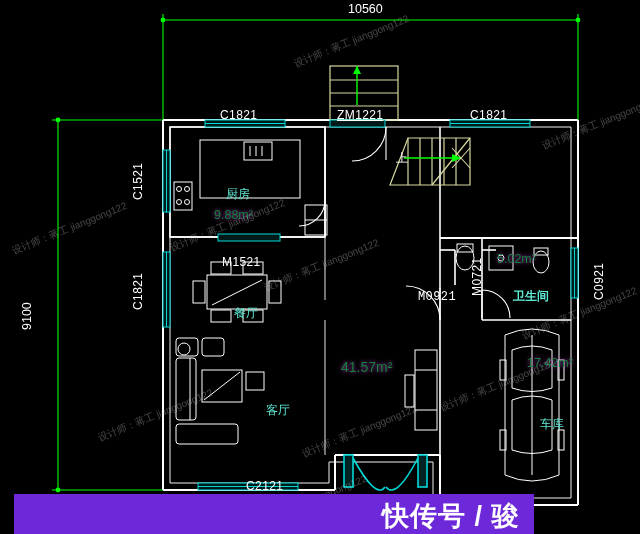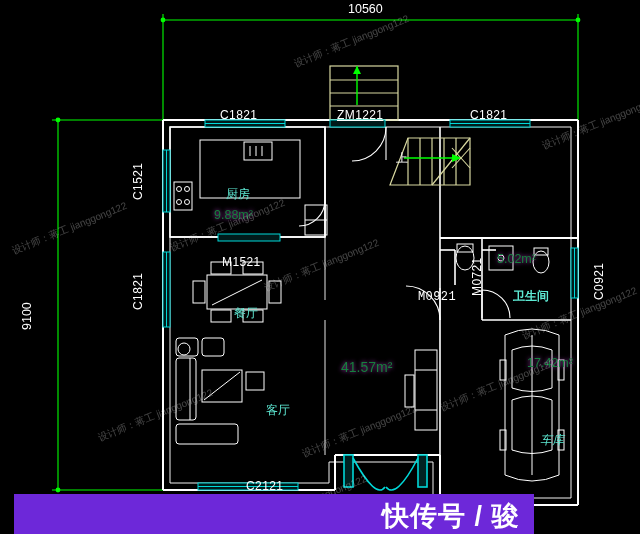--- a/index.html
+++ b/index.html
@@ -287,21 +287,21 @@
 
   <div class="rname" style="left:234px;top:288px;margin-top:17px;">餐厅</div>
 
   <div class="area" style="left:296px;top:359px;font-size:14px;padding-left:45px;">41.57m²</div>
   <div class="rname" style="left:266px;top:402px;">客厅</div>
 
   <div class="area" style="left:497px;top:252px;">5.02m²</div>
   <div class="rname" style="left:513px;top:288px;font-weight:bold;">卫生间</div>
 
   <div class="area" style="left:504px;top:356px;margin-left:23px;">17.42m²</div>
-  <div class="rname" style="left:540px;top:432px;font-style:italic;">车库</div>
+  <div class="rname" style="left:540px;top:416px;">车库</div>
 
   <div class="updir" style="left:396px;top:150px;">上</div>
 
   <div class="wm" style="left:10px;top:245px;">设计师：蒋工 jianggong122</div>
   <div class="wm" style="left:292px;top:58px;">设计师：蒋工 jianggong122</div>
   <div class="wm" style="left:168px;top:242px;">设计师：蒋工 jianggong122</div>
   <div class="wm" style="left:262px;top:282px;">设计师：蒋工 jianggong122</div>
   <div class="wm" style="left:300px;top:448px;">设计师：蒋工 jianggong122</div>
   <div class="wm" style="left:438px;top:402px;">设计师：蒋工 jianggong122</div>
   <div class="wm" style="left:520px;top:330px;">设计师：蒋工 jianggong122</div>

